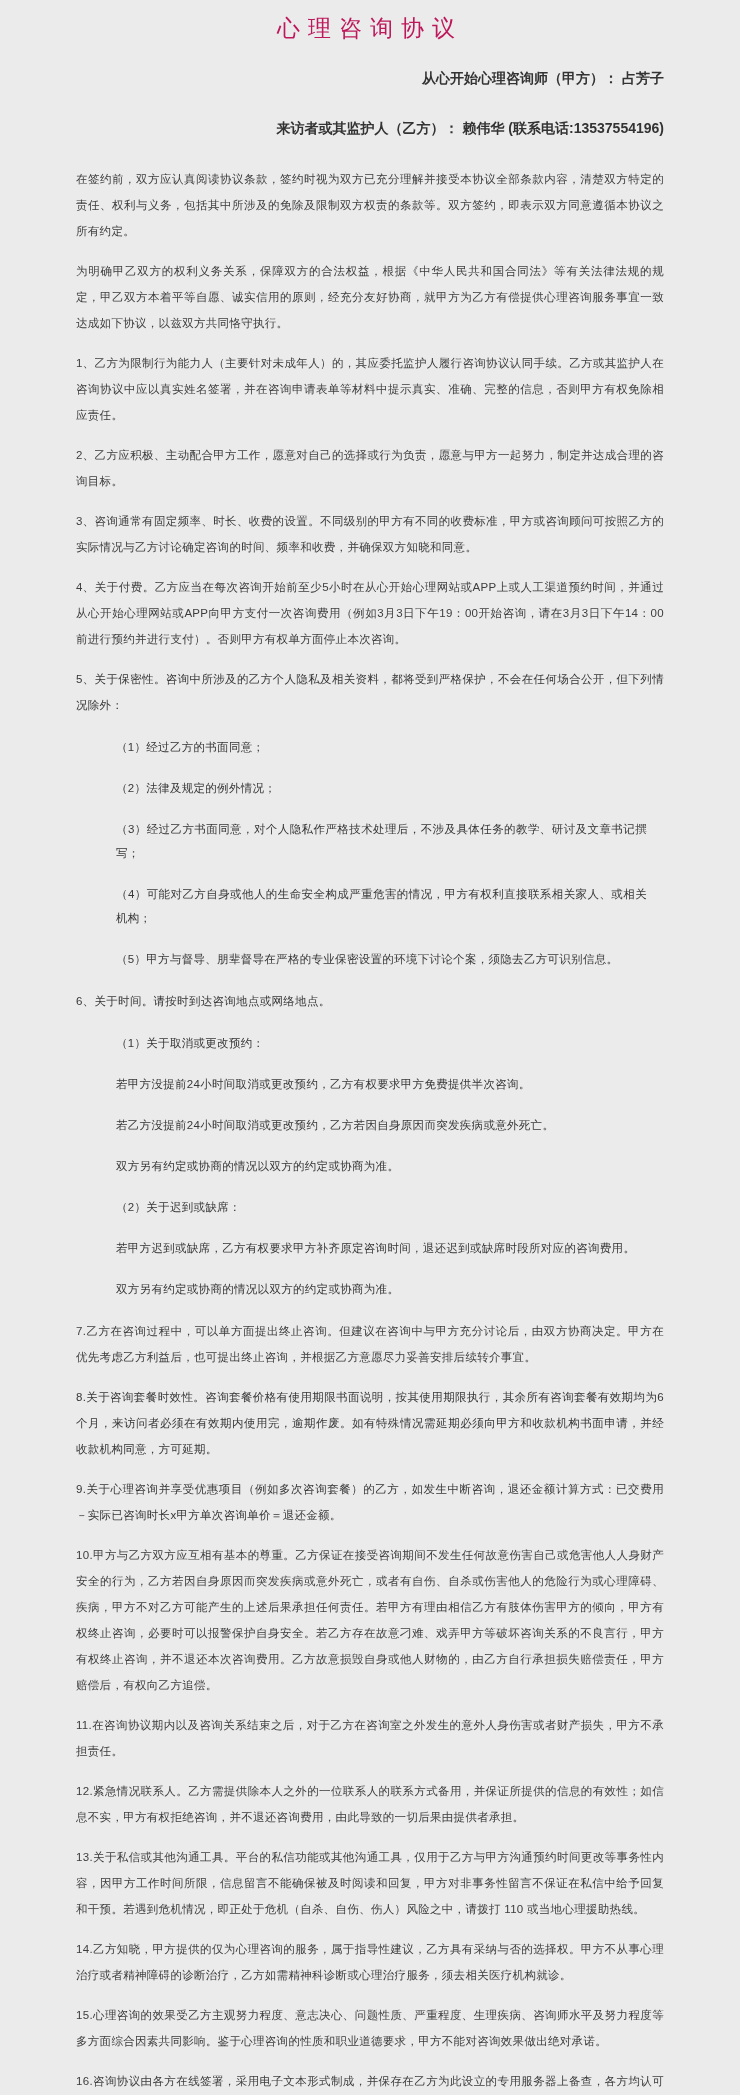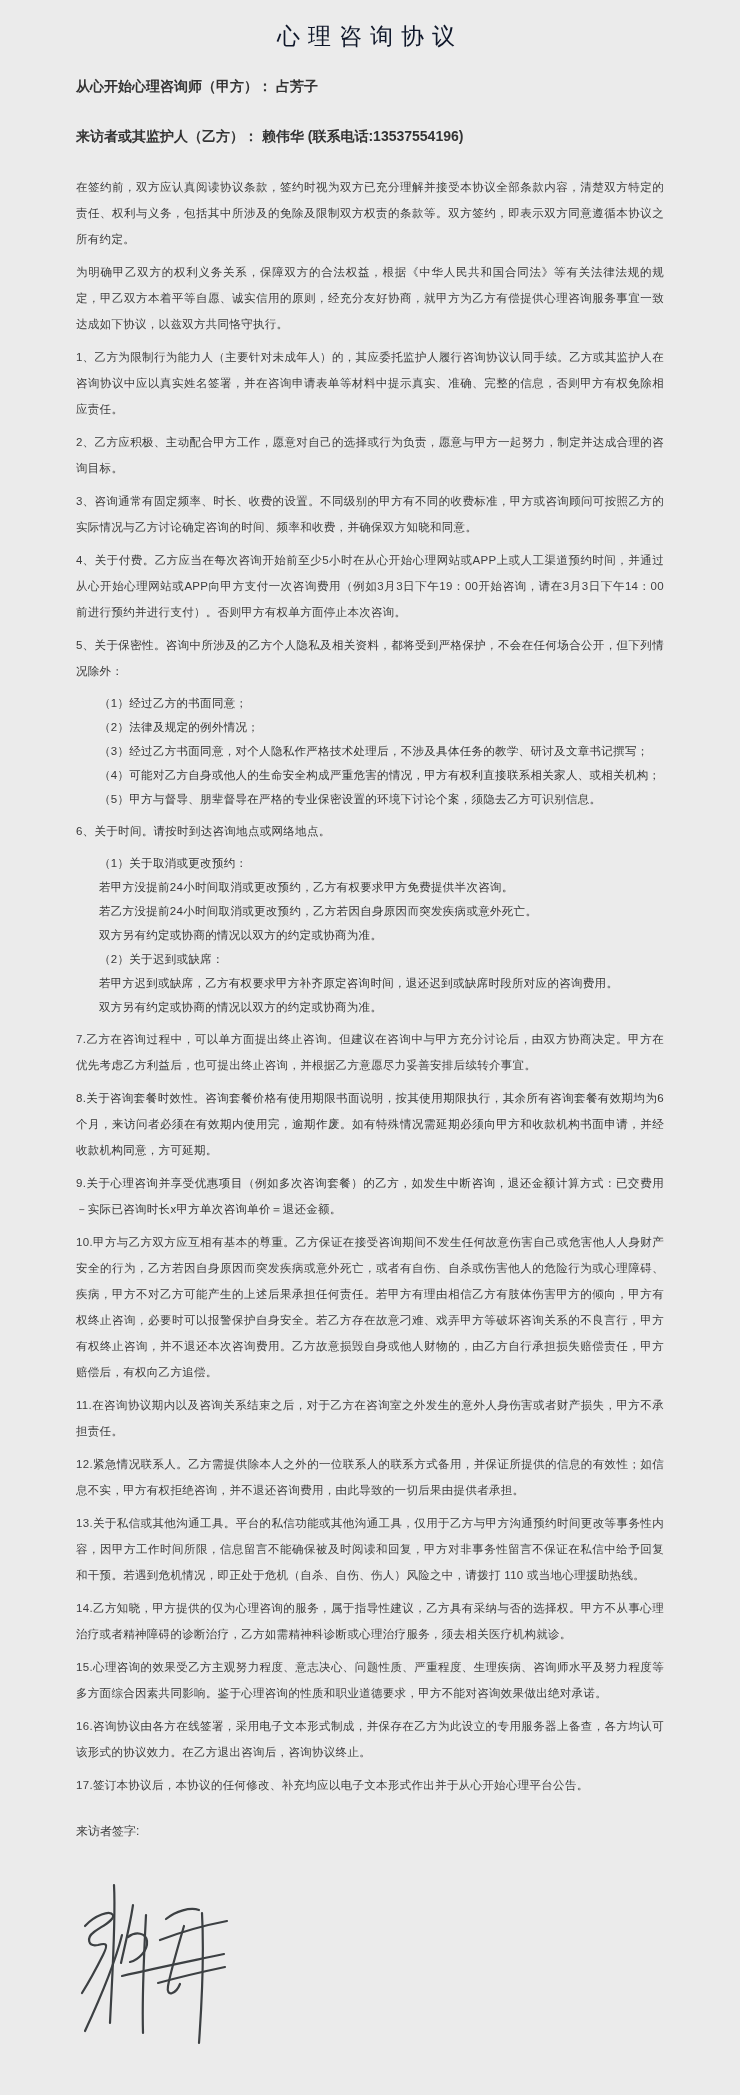--- a/index.html
+++ b/index.html
@@ -18,40 +18,41 @@
     min-height:2095px;
     padding:10px 76px 30px 76px;
     box-sizing:border-box;
     position:relative;
   }
   .title{
     text-align:center;
     font-size:23px;
     font-weight:400;
     letter-spacing:8px;
-    color:#0f172a;
+    color:#be185d;
     line-height:36px;
-    margin:8px 0 20px 0;
+    margin:0 0 20px 0;
   }
   .party{
     font-size:14px;
     font-weight:bold;
     line-height:24px;
     margin:0 0 26px 0;
     color:#333;
+    text-align:right;
   }
   .para{
     font-size:11.5px;
     line-height:26px;
-    margin:7px 0;
+    margin:14px 0;
     text-align:justify;
     letter-spacing:0.3px;
   }
   .bold{font-weight:normal;color:#373737;}
-  .tight{line-height:24px;margin:0;}
+  .tight{line-height:24px;margin:17px;}
   .indent{padding-left:2em;}
   .ti{text-indent:2em;}
   .sig-label{
     font-size:12px;
     margin-top:21px;
     line-height:24px;
   }
   .sig-wrap{
     margin-top:36px;
     margin-left:2px;

